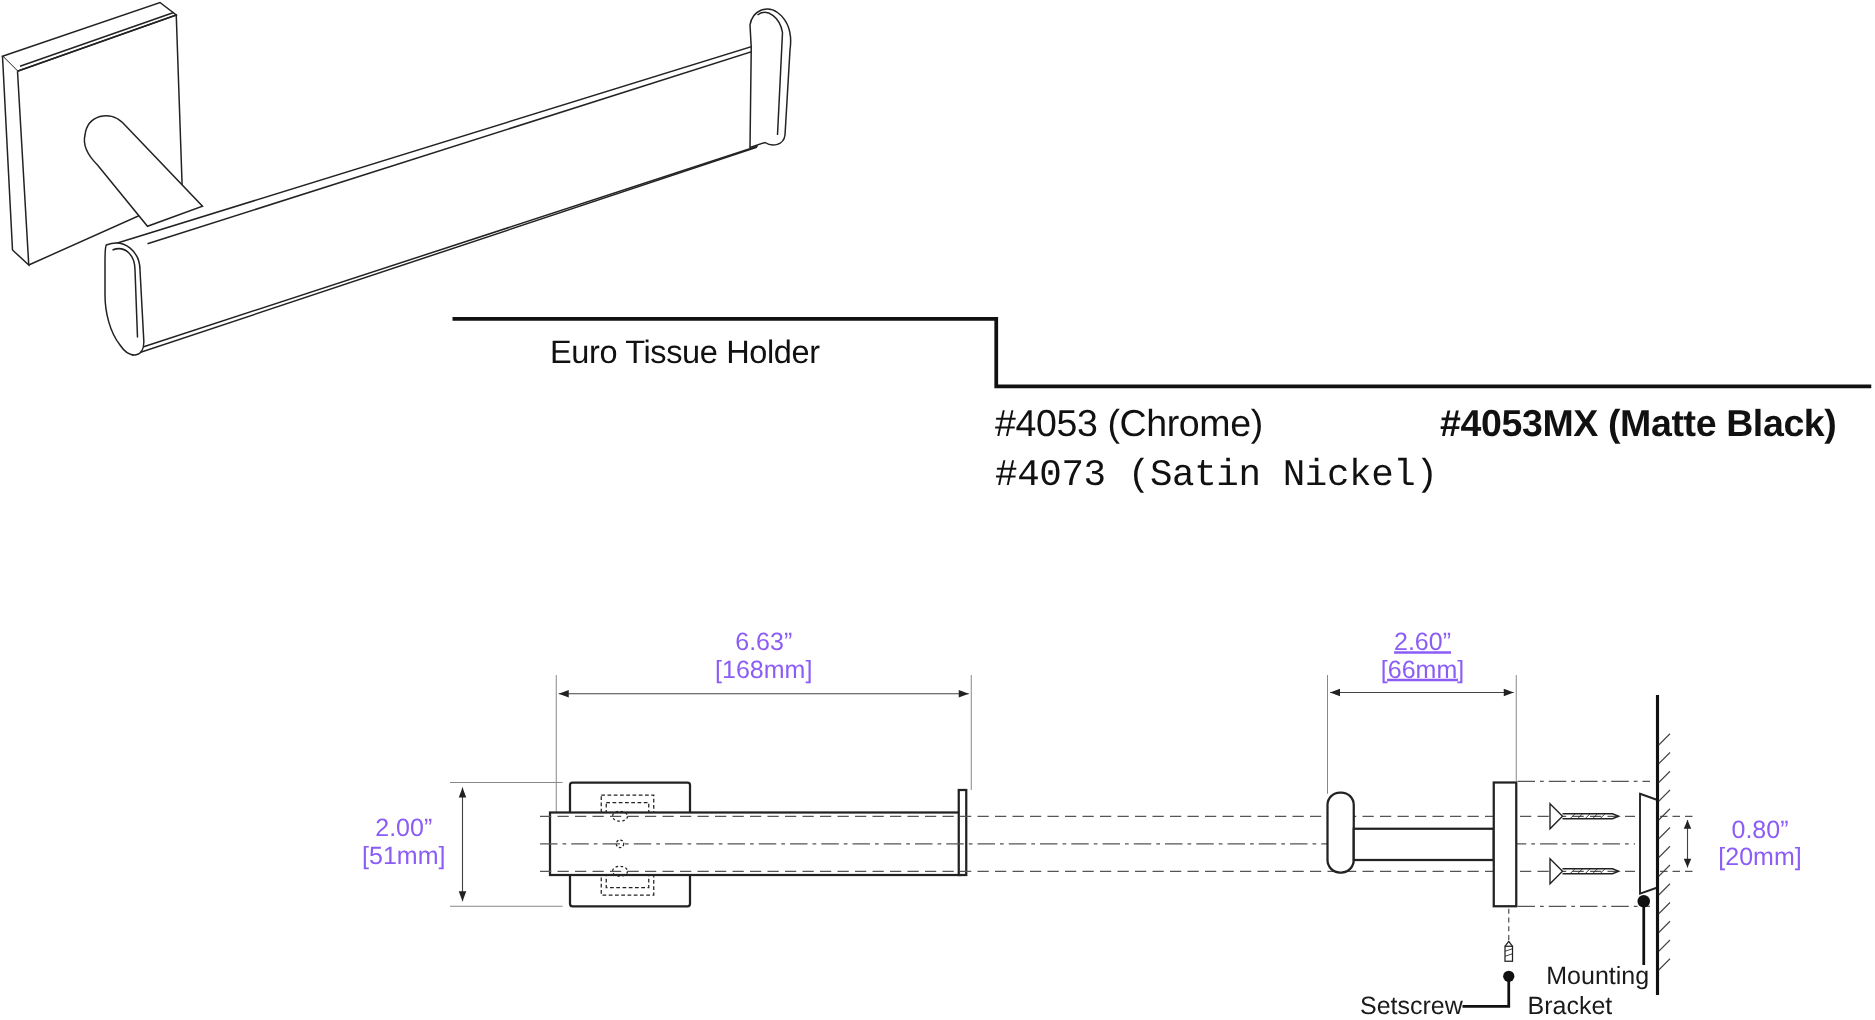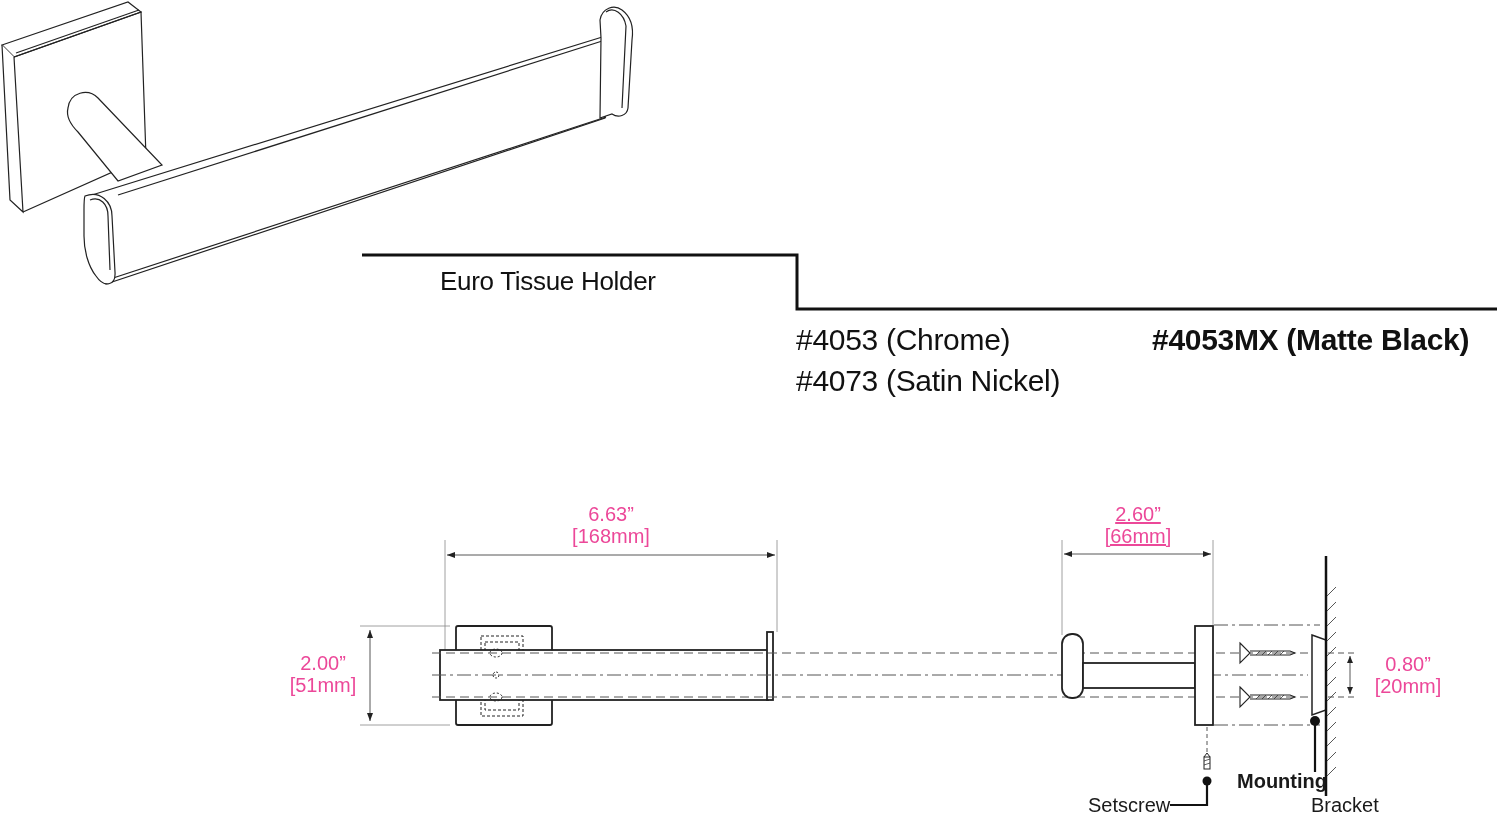--- a/index.html
+++ b/index.html
@@ -1,21 +1,21 @@
 <!DOCTYPE html>
 <html><head>
 <meta charset="utf-8">
 <style>
   html, body { margin:0; padding:0; background:#ffffff; }
   body { width:1500px; height:816px; position:relative; overflow:hidden;
          font-family:"Liberation Sans", sans-serif; color:#111; }
   .abs { position:absolute; white-space:nowrap; }
   .title { left:440px; top:266px; font-size:26px; letter-spacing:-0.3px; }
   .sku { font-size:30px; letter-spacing:-0.3px; }
-  .dim { font-size:20px; text-align:center; line-height:22px; color:#ec4899; }
+  .dim { font-size:20px; text-align:center; line-height:22px; color:#8b5cf6; }
   .callout { font-size:20px; color:#1a1a1a; line-height:23px; }
   svg { position:absolute; left:0; top:0; }
 </style>
 </head>
 <body>
 
 <svg width="1500" height="816" viewBox="0 0 1500 816">
 
   <g fill="none" stroke="#222" stroke-width="1.2">
 
@@ -122,21 +122,21 @@
 
     <line x1="1350" y1="656" x2="1350" y2="694" stroke="#444" stroke-width="0.9"></line>
     <path d="M1350,656 l-3,7 l6,0 z" fill="#222" stroke="none"></path>
     <path d="M1350,694 l-3,-7 l6,0 z" fill="#222" stroke="none"></path>
   </g>
 </svg>
 
 <div class="abs title">Euro Tissue Holder</div>
 
 <div class="abs sku" style="left:796px; top:323px;">#4053 (Chrome)</div>
-<div class="abs sku" style="left:796px; top:364px;">#4073 (Satin Nickel)</div>
+<div class="abs sku" style="left:796px; top:364px;font-family:Liberation Mono, monospace;">#4073 (Satin Nickel)</div>
 <div class="abs sku" style="left:1152px; top:323px;font-weight:bold;">#4053MX (Matte Black)</div>
 
 <div class="abs dim" style="left:560px; top:503px; width:102px;">
   <div>6.63”</div>
   <div>[168mm]</div>
 </div>
 
 <div class="abs dim" style="left:280px; top:652px; width:86px;">
   <div>2.00”</div>
   <div>[51mm]</div>
@@ -146,14 +146,14 @@
   <div>2.60”</div>
   <div>[66mm]</div>
 </div>
 
 <div class="abs dim" style="left:1362px; top:653px; width:92px;">
   <div>0.80”</div>
   <div>[20mm]</div>
 </div>
 
 <div class="abs callout" style="left:1088px; top:794px;">Setscrew</div>
-<div class="abs callout" style="left:1237px; top:770px;font-weight:bold;">Mounting</div>
-<div class="abs callout" style="left:1311px; top:794px;text-align:right;">Bracket</div>
+<div class="abs callout" style="left:1237px; top:770px;">Mounting</div>
+<div class="abs callout" style="left:1222px; top:794px;text-align:right;">Bracket</div>
 
 </body></html>

